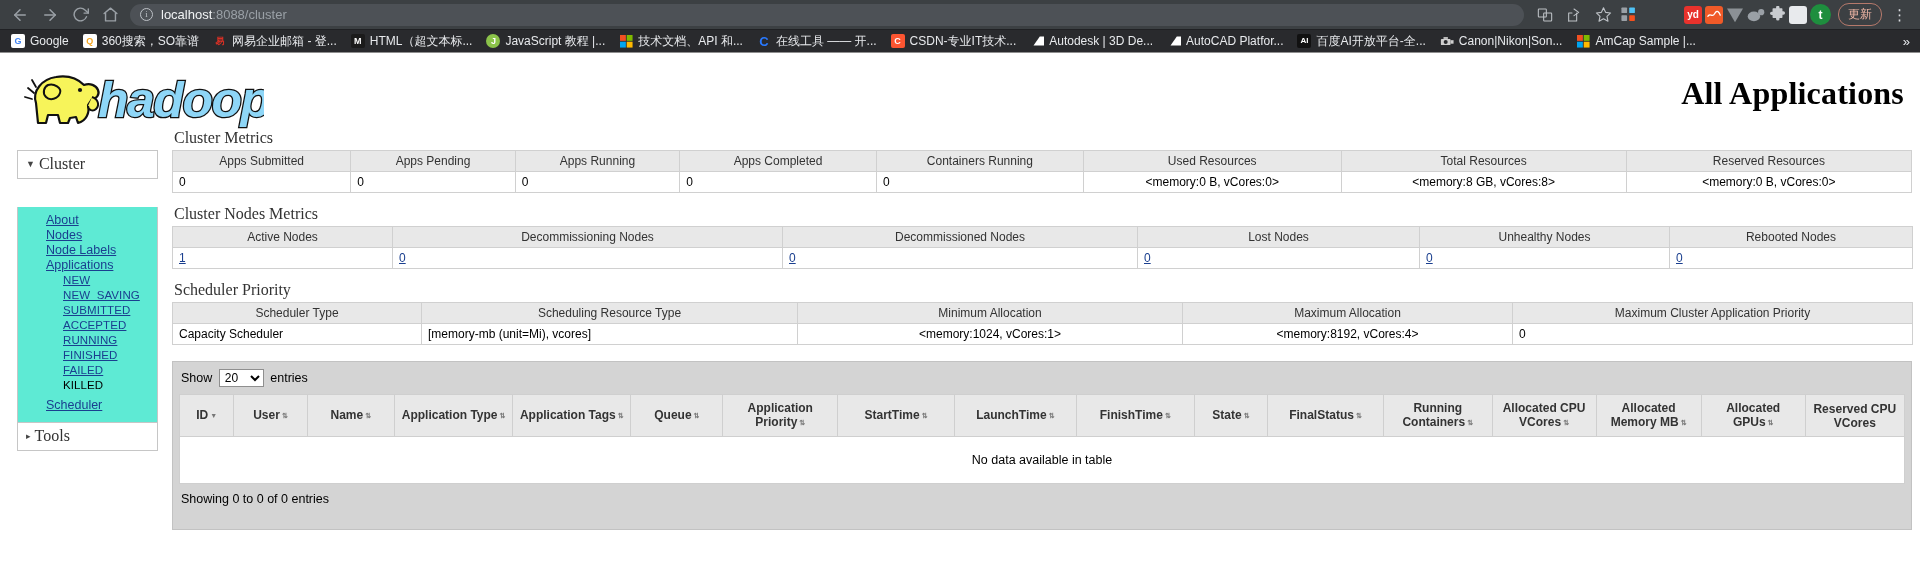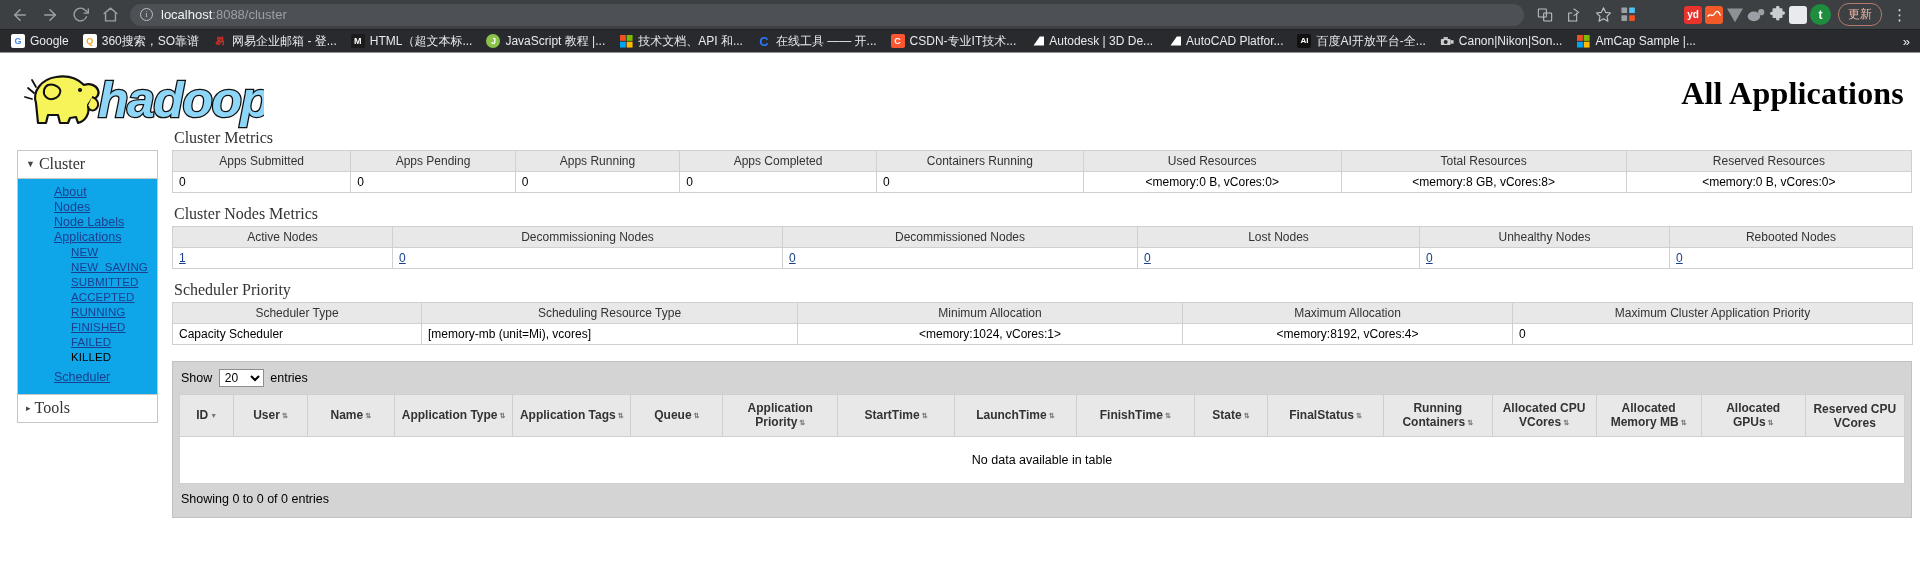--- a/index.html
+++ b/index.html
@@ -152,22 +152,23 @@
     background: #fff;
     padding: 4px 8px 5px 8px;
     font-size: 16px;
     color: #333;
     font-family: "Liberation Serif", serif;
   }
   .panel-head .caret { font-size: 9px; color: #444; margin-right: 4px; vertical-align: 2px; }
   .panel-body {
     border: 1px solid #c6c6c6;
     border-top: none;
-    background: #0ea5e9;
-    padding: 6px 0 9px 16px;
+    background: #5eead4;
+    padding: 6px 0 9px 8px;
+    margin-top: 28px;
   }
   .nav-link {
     display: block;
     font-size: 12.5px;
     color: #1a3f8f;
     text-decoration: underline;
     line-height: 15px;
     padding-left: 20px;
     font-family: "Liberation Sans", sans-serif;
     white-space: nowrap;
@@ -211,21 +212,21 @@
     white-space: nowrap;
     overflow: hidden;
   }
   table.metrics td.ctr { text-align: center; }
 
   
   #apps-block {
     width: 1740px;
     background: #d4d4d4;
     border: 1px solid #c2c2c2;
-    padding: 6px 6px 4px 6px;
+    padding: 6px 6px 16px 6px;
     margin-top: 16px;
   }
   #dt-top {
     font-size: 12.5px;
     color: #000;
     padding: 1px 2px 7px 2px;
     font-family: "Liberation Sans", sans-serif;
   }
   #dt-top select {
     font-size: 12px;

